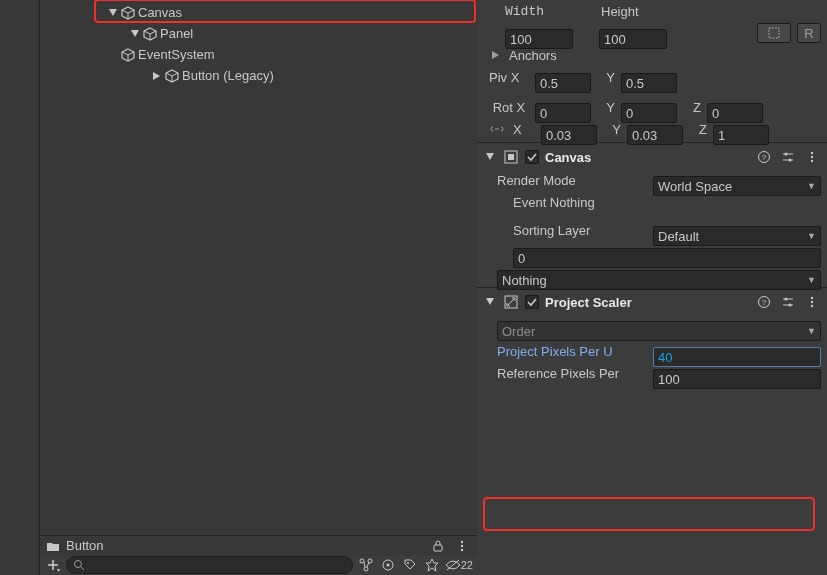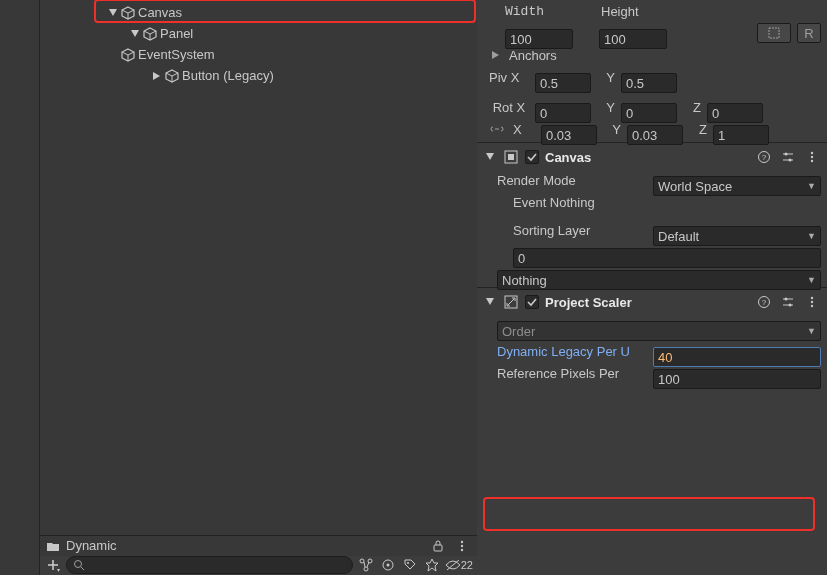--- a/index.html
+++ b/index.html
@@ -128,21 +128,21 @@
 
     <div class="red-outline" style="left:54px; top:-1px; width:382px; height:24px;"></div>
 
     <div class="project-panel">
       <div class="project-header">
         <span class="folder-icon">
           <svg width="14" height="12">
               <path d="M1 3 h5 l1 1 h6 v7 h-12 z" fill="#c8c8c8"></path>
             </svg>
         </span>
-        <span class="project-title">Dynamic</span>
+        <span class="project-title">Button</span>
         <span class="spacer"></span>
         <span class="tb-icon">
           <svg width="12" height="12">
               <rect x="2" y="5" width="8" height="6" rx="1" fill="none" stroke="#c8c8c8"></rect>
               <path d="M4 5 v-2 a2 2 0 0 1 4 0 v2" fill="none" stroke="#c8c8c8"></path>
             </svg>
         </span>
         <span class="tb-icon">
           <svg width="4" height="12">
               <circle cx="2" cy="2" r="1.2" fill="#c8c8c8"></circle>
@@ -384,22 +384,22 @@
       <div class="row" style="padding-left:20px;">
         <div class="select-input" style="flex:1; color:#8c8c8c; background:#333;">
           <span>Order</span>
           <span class="arrow">▼</span>
         </div>
       </div>
 
       <div style="height:4px;"></div>
 
       <div class="row" style="padding-left:20px;">
-        <span class="field-label highlight-label" style="width:150px; overflow:hidden;">Dynamic Legacy Per U</span>
-        <input class="num-input grow highlight-input" style="color: #fdba74;" value="40">
+        <span class="field-label highlight-label" style="width:150px; overflow:hidden;">Project Pixels Per U</span>
+        <input class="num-input grow highlight-input" style="color: #0ea5e9;" value="40">
       </div>
 
       <div class="row" style="padding-left:20px;">
         <span class="field-label" style="width:150px; overflow:hidden;">Reference Pixels Per</span>
         <input class="num-input grow" value="100" style="">
       </div>
     </div>
 
     <div class="red-outline" style="left:6px; top:497px; width:332px; height:34px;"></div>
   </div>

